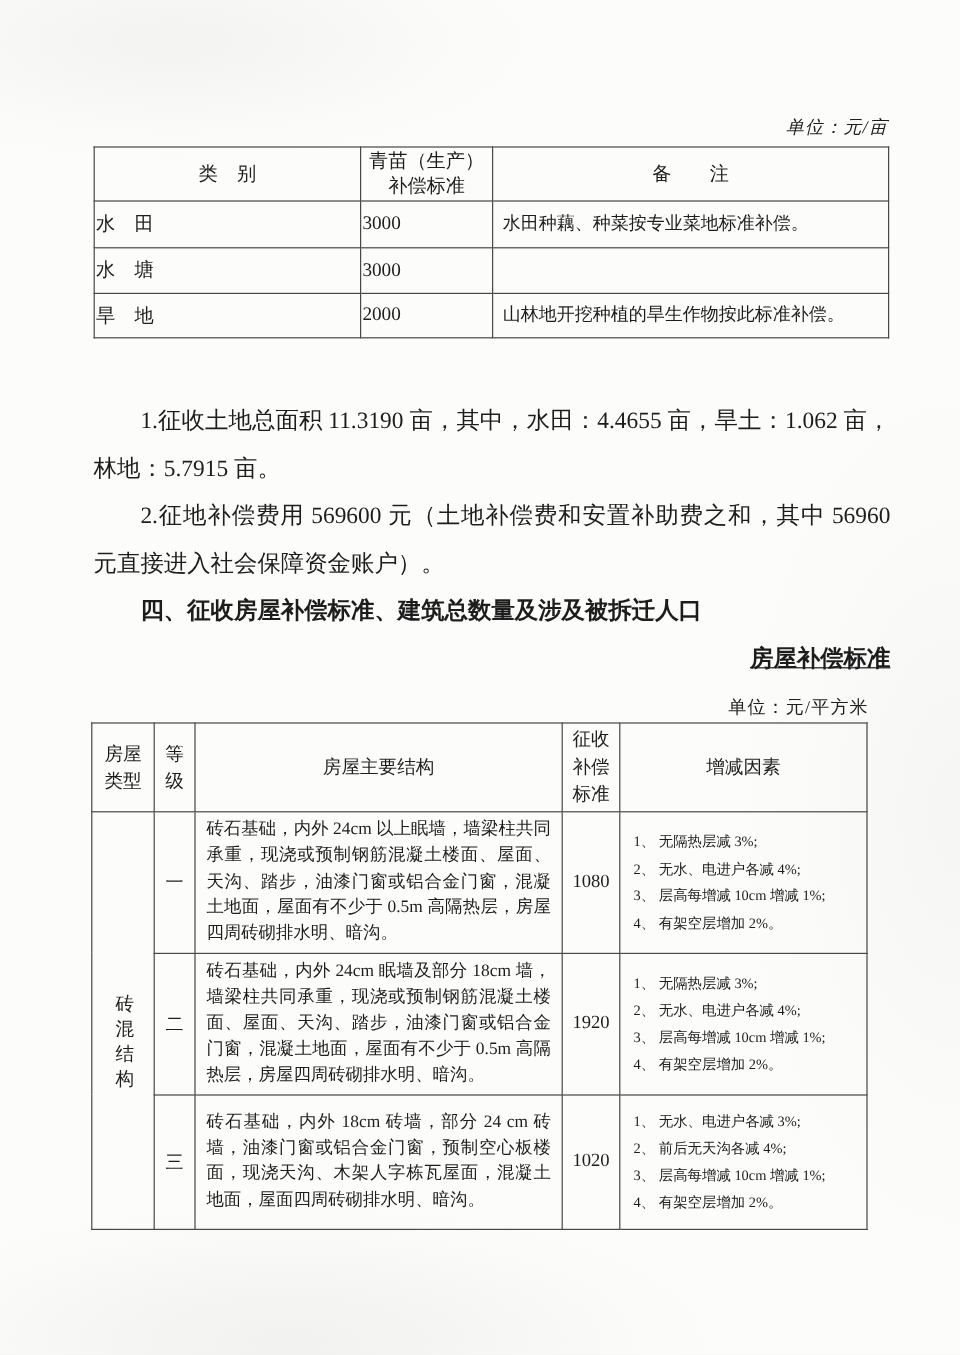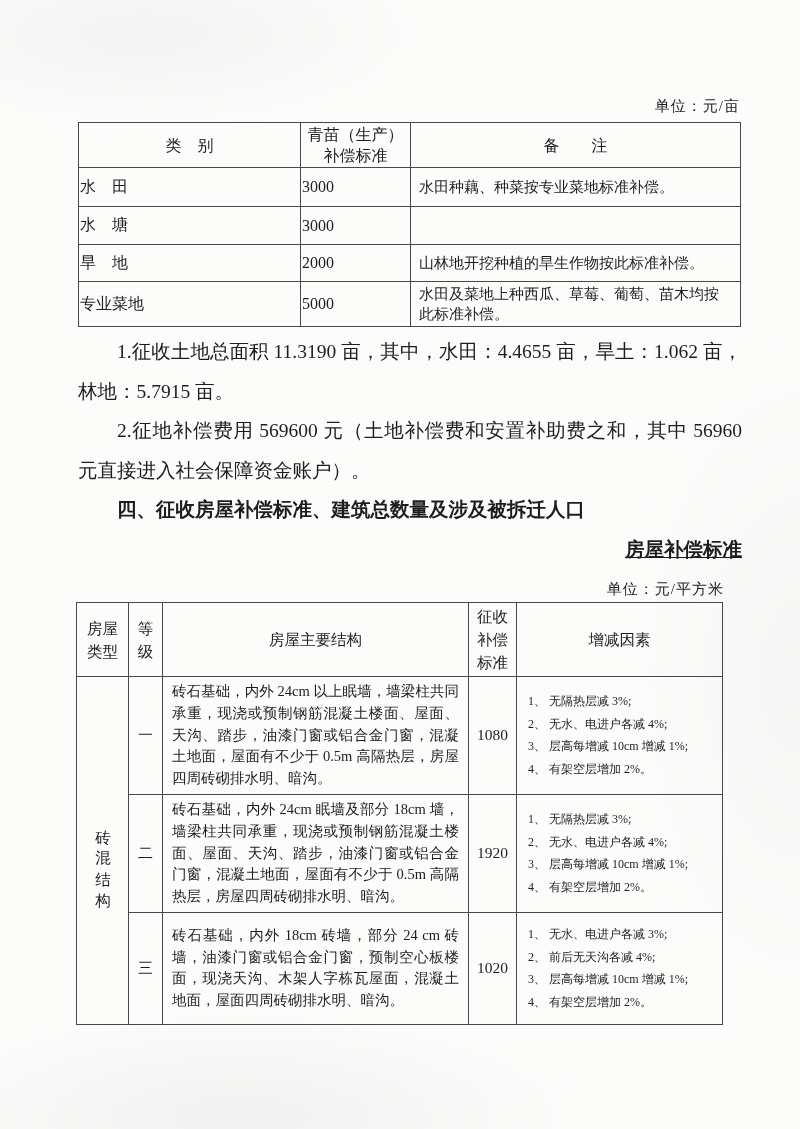--- a/index.html
+++ b/index.html
@@ -15,21 +15,21 @@
       radial-gradient(420px 140px at 18% 3%, rgba(190,190,190,.14), transparent 70%),
       radial-gradient(500px 160px at 30% 99%, rgba(185,185,185,.16), transparent 70%),
       radial-gradient(260px 500px at 100% 60%, rgba(200,200,200,.12), transparent 70%),
       #fcfcfb;
     color:#1d1d1d;
     overflow:hidden;
   }
 
   
   .unit-label{position:absolute;font-size:15px;text-align:right;letter-spacing:1px;}
-  .unit1{top:97px;left:78px;width:662px;}
+  .unit1{top:97px;left:78px;width:662px;font-style:italic;}
   .unit2{top:580px;left:76px;width:648px;}
 
   
   table{border-collapse:collapse;table-layout:fixed;}
   td,th{border:1px solid #474747;font-weight:normal;overflow:hidden;}
 
   
   .t1{position:absolute;top:122px;left:78px;width:662px;font-size:16px;}
   .t1 col.c1{width:222px;} .t1 col.c2{width:110px;} .t1 col.c3{width:330px;}
   .t1 tr.hrow{height:41px;}
@@ -93,25 +93,20 @@
       <tr class="r1">
         <td class="cat">水　塘</td>
         <td class="std">3000</td>
         <td class="rem"></td>
       </tr>
       <tr class="r2">
         <td class="cat">旱　地</td>
         <td class="std">2000</td>
         <td class="rem">山林地开挖种植的旱生作物按此标准补偿。</td>
       </tr>
-      <tr class="r3">
-        <td class="cat">专业菜地</td>
-        <td class="std">5000</td>
-        <td class="rem">水田及菜地上种西瓜、草莓、葡萄、苗木均按此标准补偿。</td>
-      </tr>
     </tbody>
   </table>
 
   <div class="textblock">
     <p>1.征收土地总面积 11.3190 亩，其中，水田：4.4655 亩，旱土：1.062 亩，林地：5.7915 亩。</p>
     <p>2.征地补偿费用 569600 元（土地补偿费和安置补助费之和，其中 56960 元直接进入社会保障资金账户）。</p>
     <p class="h">四、征收房屋补偿标准、建筑总数量及涉及被拆迁人口</p>
     <p class="h center">房屋补偿标准</p>
   </div>
 

